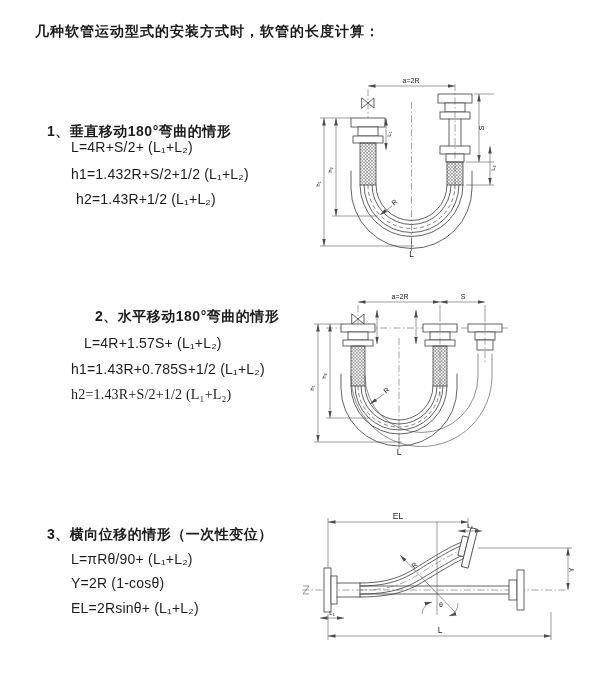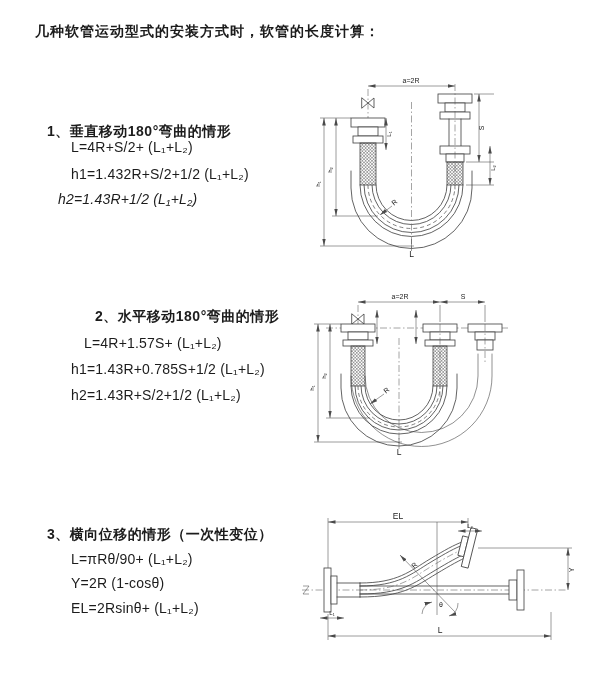--- a/index.html
+++ b/index.html
@@ -22,26 +22,26 @@
 </head>
 <body>
 
 <div id="page">
 
   <div class="abs title" style="left:35px;top:23px;">几种软管运动型式的安装方式时，软管的长度计算：</div>
 
   <div class="abs heading" style="left:47px;top:111px;margin-top:12px;">1、垂直移动180°弯曲的情形</div>
   <div class="abs formula" style="left:71px;top:139px;">L=4R+S/2+ (L₁+L₂)</div>
   <div class="abs formula" style="left:71px;top:166px;">h1=1.432R+S/2+1/2 (L₁+L₂)</div>
-  <div class="abs formula" style="left:58px;top:191px;font-style:italic;">h2=1.43R+1/2 (L₁+L₂)</div>
+  <div class="abs formula" style="left:76px;top:191px;">h2=1.43R+1/2 (L₁+L₂)</div>
 
   <div class="abs heading" style="left:47px;top:308px;margin-left:48px;">2、水平移动180°弯曲的情形</div>
   <div class="abs formula" style="left:84px;top:335px;">L=4R+1.57S+ (L₁+L₂)</div>
   <div class="abs formula" style="left:71px;top:361px;">h1=1.43R+0.785S+1/2 (L₁+L₂)</div>
-  <div class="abs formula" style="left:71px;top:387px;">h2=1.43R+S/2+1/2 (L₁+L₂)</div>
+  <div class="abs formula" style="left:71px;top:387px;font-family:Liberation Serif, serif;">h2=1.43R+S/2+1/2 (L₁+L₂)</div>
 
   <div class="abs heading" style="left:47px;top:526px;">3、横向位移的情形（一次性变位）</div>
   <div class="abs formula" style="left:71px;top:551px;">L=πRθ/90+ (L₁+L₂)</div>
   <div class="abs formula" style="left:71px;top:575px;">Y=2R (1-cosθ)</div>
   <div class="abs formula" style="left:71px;top:600px;">EL=2Rsinθ+ (L₁+L₂)</div>
 
   <svg style="left:316px;top:76px;" width="200" height="182" viewBox="0 0 200 182">
     <defs>
       <marker id="a1" markerWidth="9" markerHeight="6" refX="7.5" refY="2.5" orient="auto-start-reverse" markerUnits="userSpaceOnUse">
         <path d="M0,0.7 L7.5,2.5 L0,4.3 Z" fill="#4a4a4a"></path>

